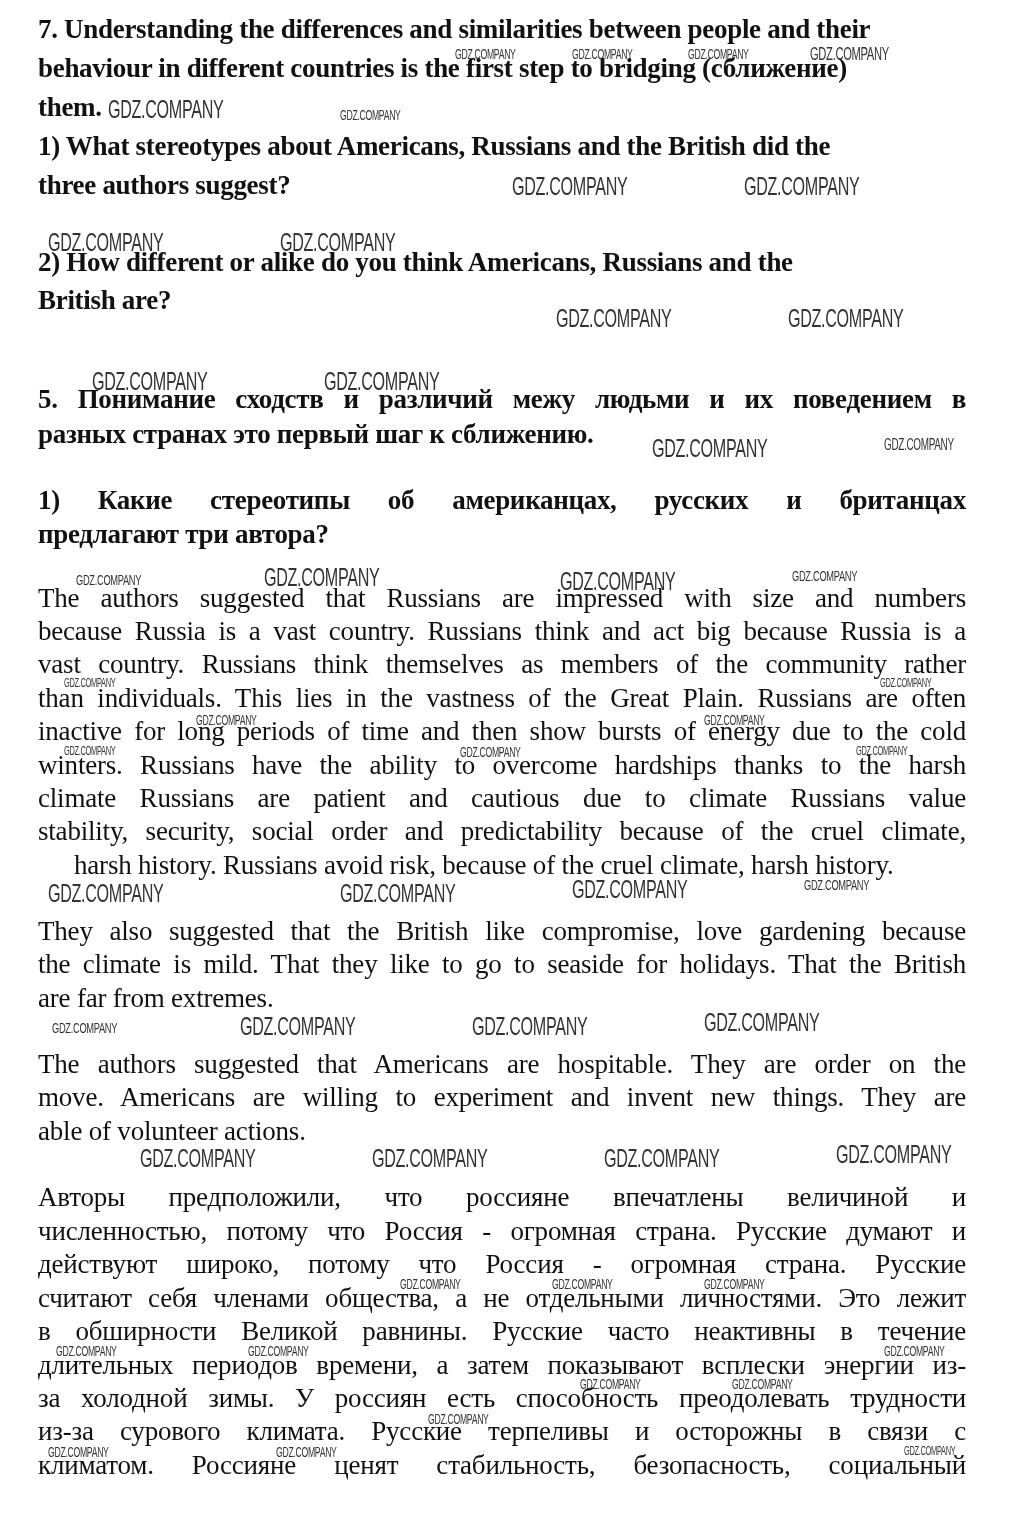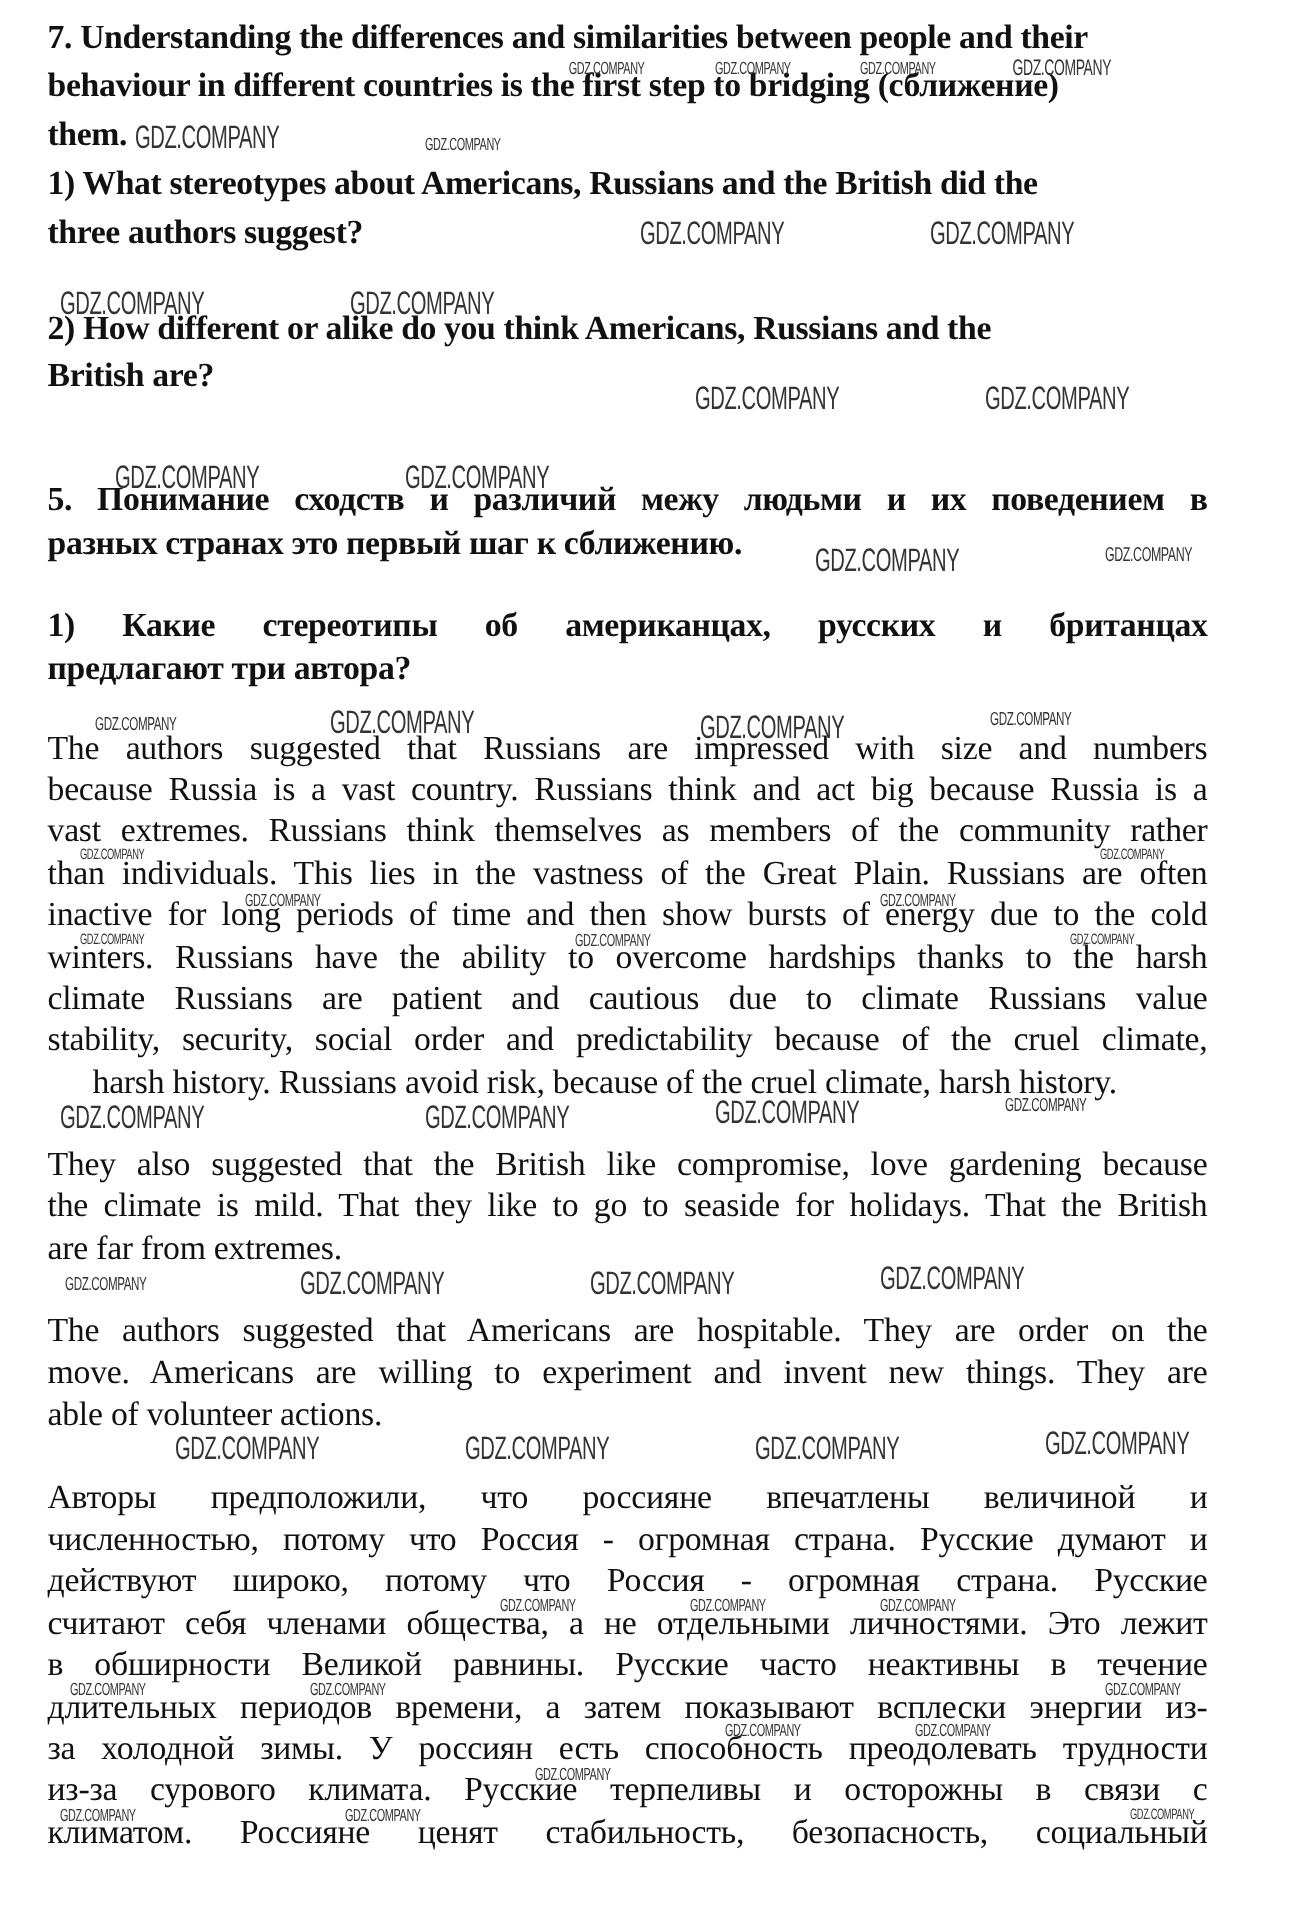--- a/index.html
+++ b/index.html
@@ -30,21 +30,21 @@
 
   <div class="line bold just" style="top:384px;">5. Понимание сходств и различий межу людьми и их поведением в</div>
   <div class="line bold" style="top:419px;">разных странах это первый шаг к сближению.</div>
 
   <div class="line bold just" style="top:485px;">1) Какие стереотипы об американцах, русских и британцах</div>
   <div class="line bold" style="top:519px;">предлагают три автора?</div>
 
   <div>
     <div class="line reg just" style="top:583px;">The authors suggested that Russians are impressed with size and numbers</div>
     <div class="line reg just" style="top:616px;">because Russia is a vast country. Russians think and act big because Russia is a</div>
-    <div class="line reg just" style="top:649px;">vast extremes. Russians think themselves as members of the community rather</div>
+    <div class="line reg just" style="top:649px;">vast country. Russians think themselves as members of the community rather</div>
     <div class="line reg just" style="top:683px;">than individuals. This lies in the vastness of the Great Plain. Russians are often</div>
     <div class="line reg just" style="top:716px;">inactive for long periods of time and then show bursts of energy due to the cold</div>
     <div class="line reg just" style="top:750px;">winters. Russians have the ability to overcome hardships thanks to the harsh</div>
     <div class="line reg just" style="top:783px;">climate Russians are patient and cautious due to climate Russians value</div>
     <div class="line reg just" style="top:816px;">stability, security, social order and predictability because of the cruel climate,</div>
     <div class="line reg" style="top:850px;margin-left:36px;">harsh history. Russians avoid risk, because of the cruel climate, harsh history.</div>
   </div>
 
   <div>
     <div class="line reg just" style="top:916px;">They also suggested that the British like compromise, love gardening because</div>

